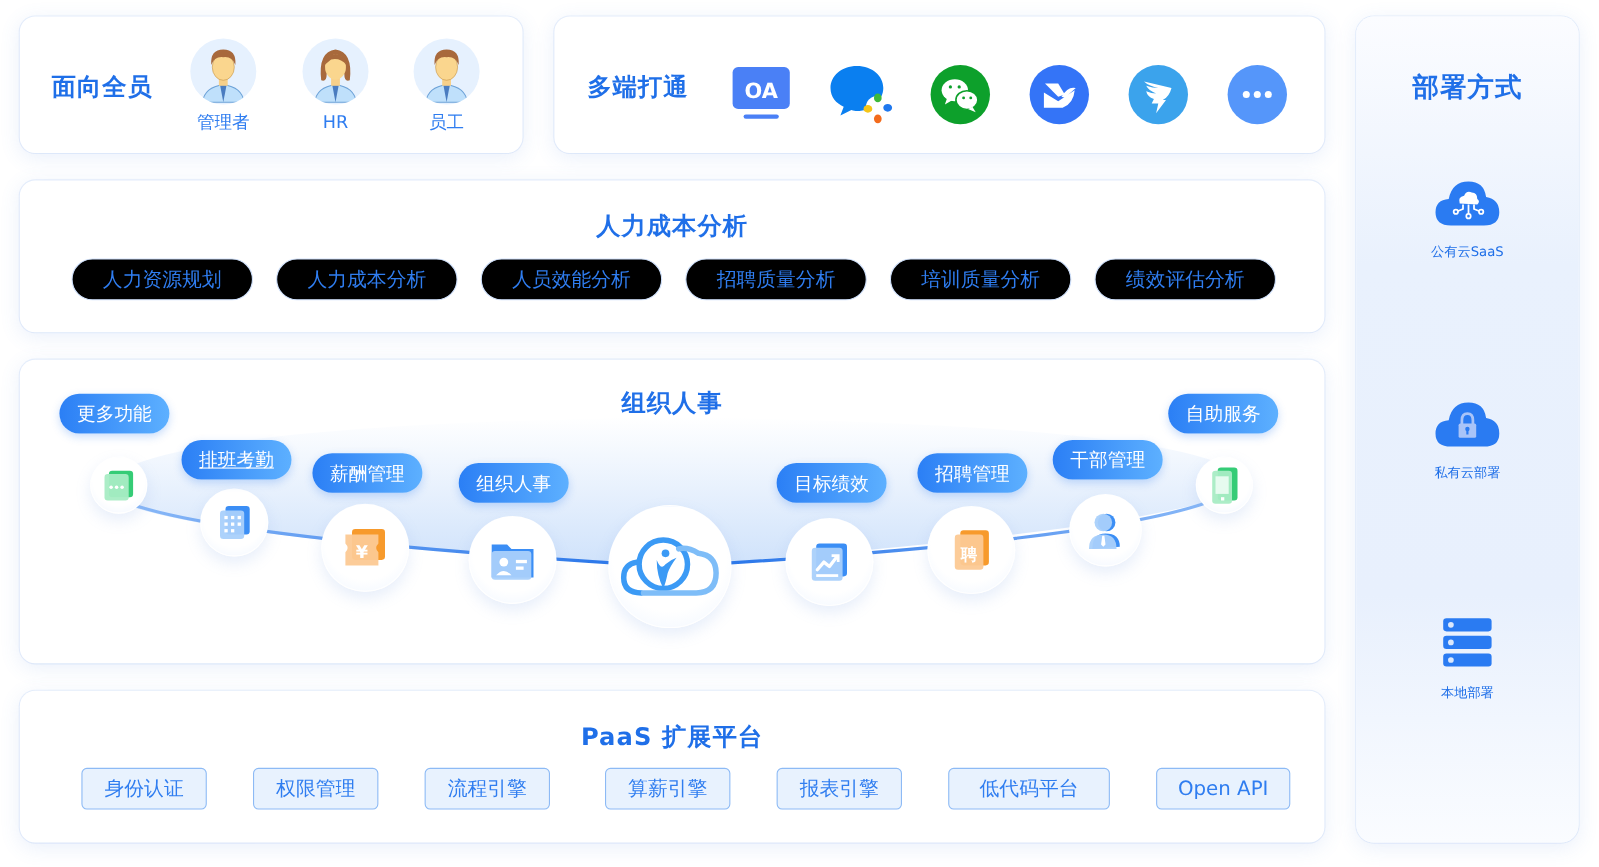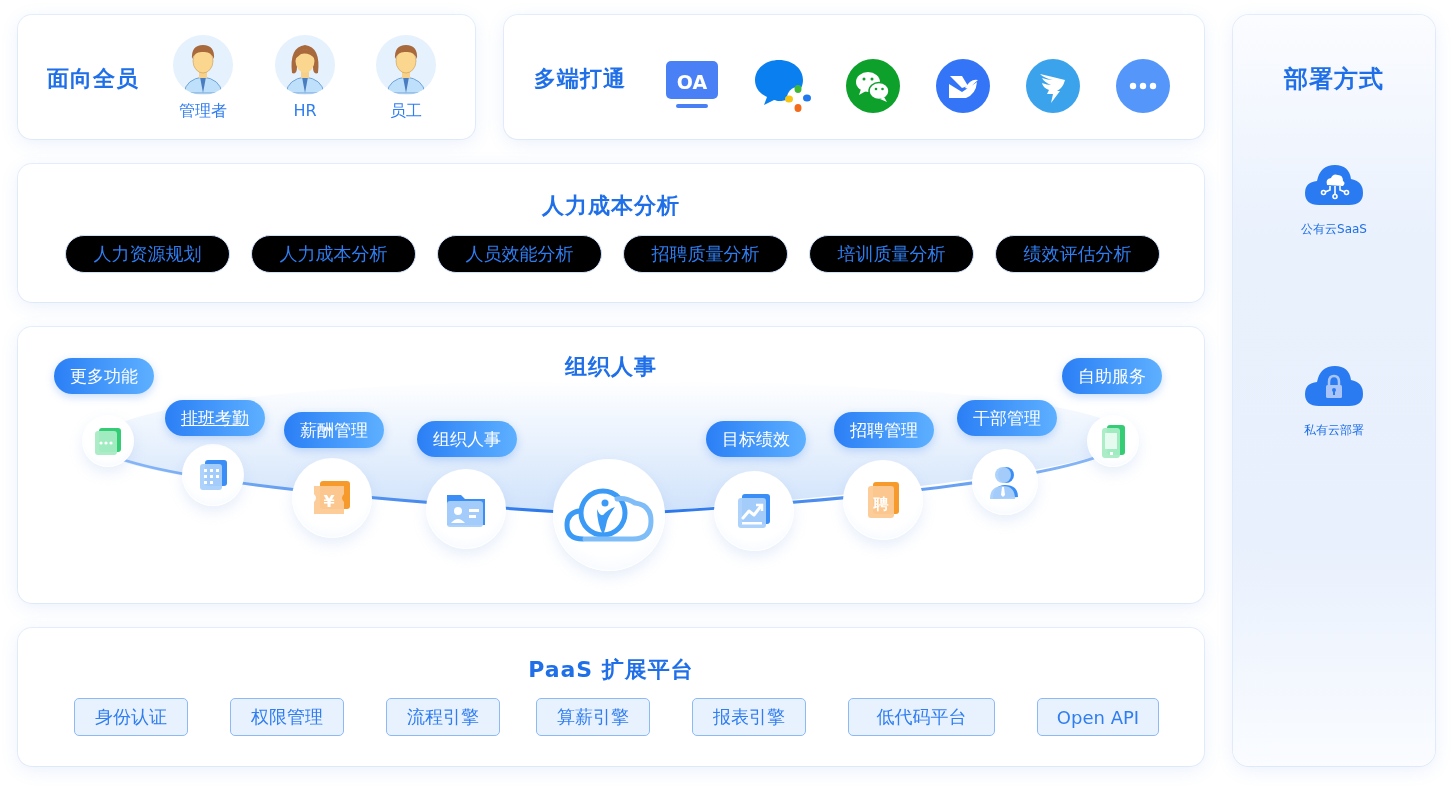--- a/index.html
+++ b/index.html
@@ -308,21 +308,21 @@
       <rect x="12" y="29" width="3" height="3" fill="#fff"></rect>
     </svg>
   </div>
 </div>
 
 <div id="paas" class="card">
   <div class="title">PaaS 扩展平台</div>
   <div class="box-row">
     <div class="box" style="width:114px;margin-right:42px;">身份认证</div>
     <div class="box" style="width:114px;margin-right:42px;">权限管理</div>
-    <div class="box" style="width:114px;margin-right:36px;">流程引擎</div>
+    <div class="box" style="width:114px;margin-right:50px;">流程引擎</div>
     <div class="box" style="width:114px;margin-right:42px;">算薪引擎</div>
     <div class="box" style="width:114px;margin-right:42px;">报表引擎</div>
     <div class="box" style="width:147px;margin-right:42px;">低代码平台</div>
     <div class="box" style="width:122px;">Open API</div>
   </div>
 </div>
 
 <div id="deploy" class="card">
   <div class="title">部署方式</div>
 
@@ -348,13 +348,24 @@
     <svg width="62" height="46" viewBox="0 0 62 46">
       <path d="M16 44 Q2 44 2 32 Q2 21 14 20 Q17 4 32 4 Q46 4 48 18 Q60 20 60 32 Q60 44 46 44 Z" fill="#2a7bf2"></path>
       <path d="M26 24 L26 20 Q26 14 31 14 Q36 14 36 20 L36 24" fill="none" stroke="#a9c4f8" stroke-width="2.5"></path>
       <rect x="23" y="23" width="16" height="13" rx="1.5" fill="#a9c4f8"></rect>
       <circle cx="31" cy="28" r="2" fill="#2a7bf2"></circle>
         <rect x="30" y="28" width="2" height="5" fill="#2a7bf2"></rect>
     </svg>
     <div class="label">私有云部署</div>
   </div>
 
+  <div class="deploy-item" style="top:545px;">
+    <svg width="48" height="48" viewBox="0 0 48 48">
+      <rect x="2" y="2" width="44" height="12" rx="3" fill="#2a7bf2"></rect>
+      <rect x="2" y="18" width="44" height="12" rx="3" fill="#2a7bf2"></rect>
+      <rect x="2" y="34" width="44" height="12" rx="3" fill="#2a7bf2"></rect>
+      <circle cx="9" cy="8" r="2.6" fill="#dbe8fc"></circle>
+        <circle cx="9" cy="24" r="2.6" fill="#dbe8fc"></circle>
+        <circle cx="9" cy="40" r="2.6" fill="#dbe8fc"></circle>
+    </svg>
+    <div class="label">本地部署</div>
+  </div>
 </div>
 
 </body></html>

